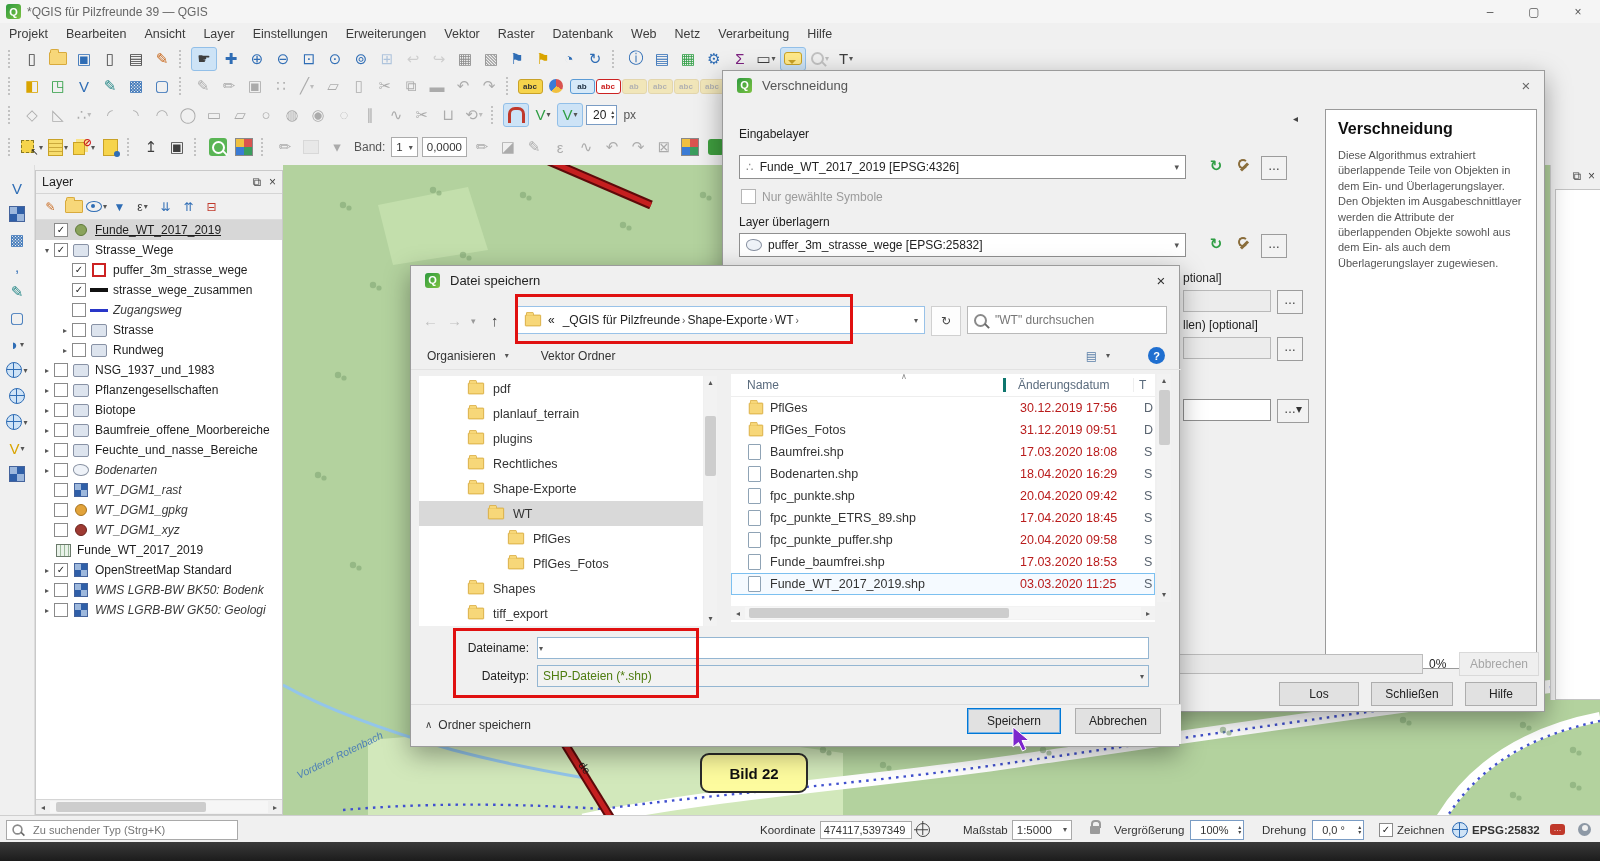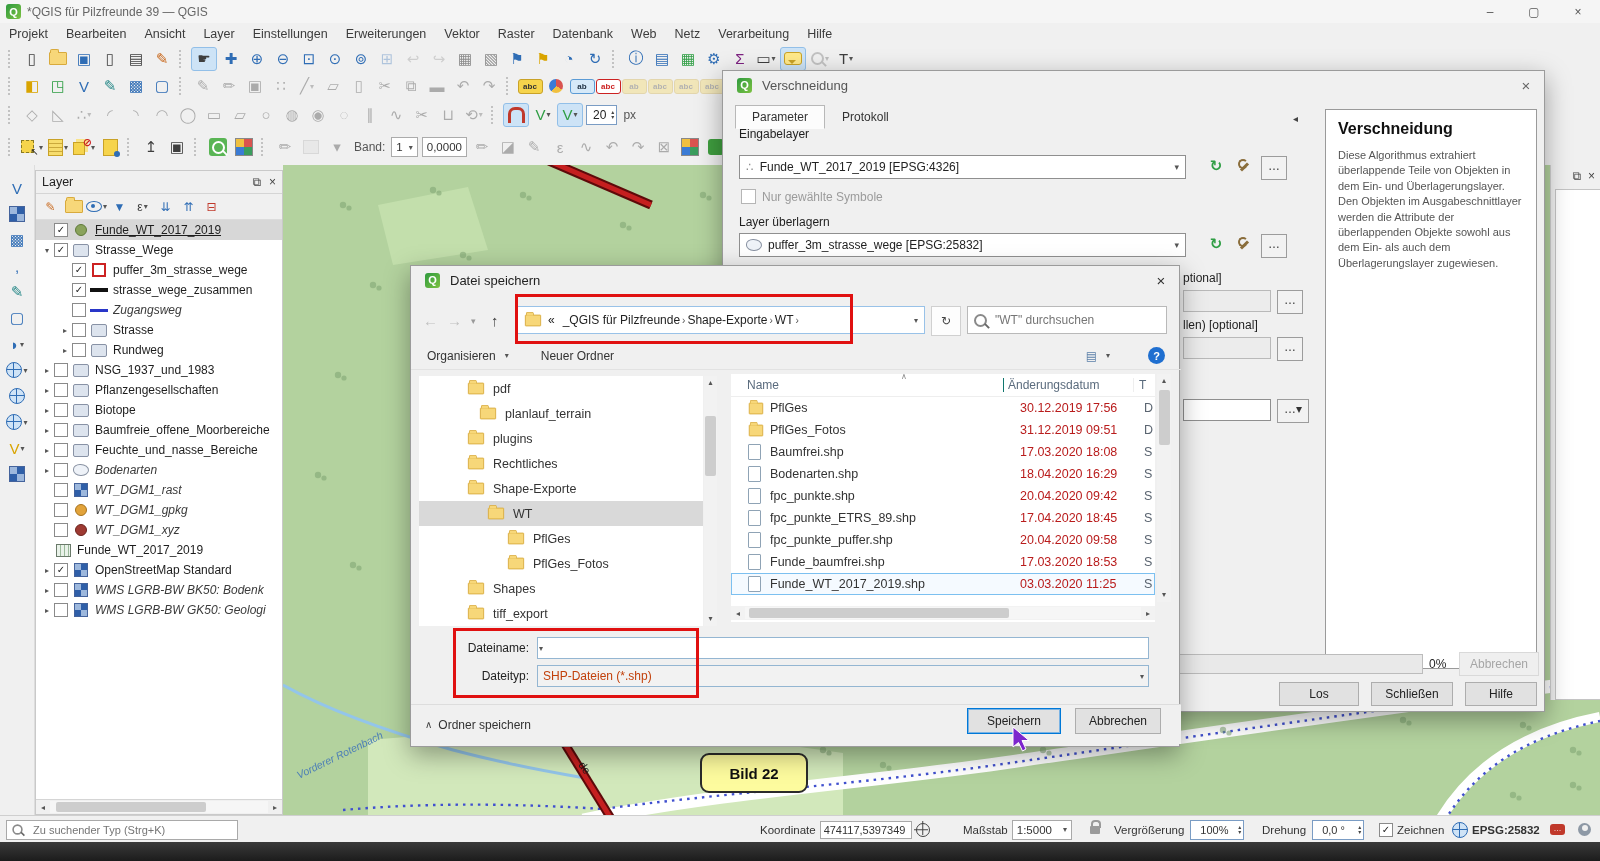--- a/index.html
+++ b/index.html
@@ -150,41 +150,41 @@
   #sv-toolbar{position:absolute;left:0;top:76px;width:770px;height:28px;display:flex;align-items:center;padding:0 16px;gap:8px;box-sizing:border-box;border-bottom:1px solid #e2e2e2;font-size:12px;color:#333;}
   #sv-help{width:17px;height:17px;border-radius:50%;background:#1f6fd0;color:#fff;font-weight:bold;font-size:11px;display:flex;align-items:center;justify-content:center;}
   #sv-tree{position:absolute;left:8px;top:110px;width:284px;height:250px;background:#fff;overflow:hidden;}
   .ft-row{height:25px;display:flex;align-items:center;font-size:12.5px;color:#333;white-space:nowrap;}
   .ft-row.sel{background:#d9d9d9;}
   .ft-row .sh-folder{flex:none;margin-right:8px;}
   #sv-treescroll{position:absolute;left:293px;top:110px;width:13px;height:250px;background:#f2f2f2;}
   #sv-files{position:absolute;left:320px;top:108px;width:424px;height:248px;background:#fff;}
   #sv-fhead{height:22px;display:flex;align-items:center;color:#5a6b7d;font-size:12px;border-bottom:1px solid #eee;position:relative;}
   .fcol-name{width:272px;padding-left:16px;box-sizing:border-box;}
-  .fcol-date{width:130px;border-left:1px solid #0f766e;padding-left:4px;box-sizing:border-box;}
+  .fcol-date{width:130px;border-left:3px solid #0f766e;padding-left:12px;box-sizing:border-box;}
   .fcol-type{flex:1;border-left:1px solid #eee;padding-left:5px;}
   .f-row{height:22px;display:flex;align-items:center;font-size:12.5px;color:#333;box-sizing:border-box;border:1px solid transparent;}
   .f-row.sel{border-color:#7cc0f0;background:#f5faff;}
   .f-row .ic{width:16px;margin:0 6px 0 16px;display:flex;}
   .f-row .nm{width:244px;overflow:hidden;white-space:nowrap;}
   .f-row .dt{width:124px;color:#b91c1c;padding-left:6px;}
   .f-row .tp{flex:1;color:#5a6470;overflow:hidden;}
   .sh-file{width:11px;height:14px;background:#fff;border:1px solid #8fa3b5;border-radius:1px;}
   .sh-folder.small{transform:scale(.9);}
   #sv-vscroll{position:absolute;left:746px;top:108px;width:14px;height:228px;background:#f2f2f2;}
   #sv-hscroll{position:absolute;left:320px;top:340px;width:424px;height:14px;background:#f2f2f2;display:flex;align-items:center;}
   .vscr-btn{height:14px;line-height:14px;text-align:center;font-size:8px;color:#555;}
   #sv-fnrow,#sv-ftrow{position:absolute;left:0;width:770px;height:24px;display:flex;align-items:center;}
   #sv-fnrow{top:370px;}#sv-ftrow{top:398px;}
   .sv-lbl{width:126px;text-align:right;padding-right:8px;font-size:12px;color:#222;box-sizing:border-box;}
   .sv-fieldwrap{width:612px;height:22px;border:1px solid #94b6d2;background:#fff;display:flex;align-items:center;box-sizing:border-box;}
   .sv-fieldwrap input{flex:1;border:none;outline:none;font-size:12px;font-family:inherit;color:#222;padding:0 5px;background:none;}
   .sv-fieldwrap .dd{margin-right:4px;}
   #sv-ftrow .sv-fieldwrap{background:#f2f2f2;}
-  #sv-ftrow .val{flex:1;padding:0 5px;font-size:12px;color:#c2410c;}
+  #sv-ftrow .val{flex:1;padding:0 5px;font-size:12px;color:#4d7c0f;}
   #sv-footer{position:absolute;left:0;top:438px;width:770px;height:40px;background:#f0f0f0;border-top:1px solid #ddd;display:flex;align-items:center;padding:0 14px;box-sizing:border-box;font-size:12px;color:#333;}
   #btn-speichern{left:556px;top:442px;width:94px;height:26px;border:1px solid #0078d7;box-shadow:inset 0 0 0 1px #7ab3e4;}
   #btn-abbrechen2{left:664px;top:442px;width:86px;height:26px;}
   .redbox{position:absolute;border:3px solid #e01010;z-index:30;pointer-events:none;}
   #cursor{position:absolute;left:1012px;top:727px;z-index:60;pointer-events:none;}
   svg text{font-family:"Liberation Sans","DejaVu Sans",sans-serif;}
 </style>
 </head>
 <body>
 
@@ -908,24 +908,20 @@
     </div>
     <div class="bd"></div>
   </div>
 
   <div id="dlg-versch" class="dialog">
     <div class="dlg-title">
       <span class="qlogo">Q</span>
       <span class="t">Verschneidung</span>
       <span class="dlg-close">×</span>
     </div>
-    <div class="tabs">
-      <span class="tab active">Parameter</span>
-      <span class="tab">Protokoll</span>
-    </div>
     <span class="vlabel" style="left:16px;top:56px;">Eingabelayer</span>
     <div class="vcombo" style="left:16px;top:84px;width:447px;">
       <span class="c-grey">∴</span>
       <span>Funde_WT_2017_2019 [EPSG:4326]</span>
       <span class="dd">▾</span>
     </div>
     <span class="ticon" style="position:absolute;left:480px;top:84px;">
         <span class="g c-green" style="font-weight:bold;">↻</span>
       </span>
     <span class="ticon" style="position:absolute;left:508px;top:84px;">
@@ -991,31 +987,31 @@
       <span class="dd" style="margin-left:auto;">▾</span>
     </div>
     <div id="sv-refresh">↻</div>
     <div id="sv-search">
       <span class="sh-mag" style="border-color:#8a8a8a;"></span>
       <input placeholder="&quot;WT&quot; durchsuchen" style="">
     </div>
     <div id="sv-toolbar">
       <span>Organisieren</span>
       <span class="dd">▾</span>
-      <span style="margin-left:24px;">Neuer Ordner</span>
+      <span style="margin-left:24px;">Vektor Ordner</span>
       <span style="margin-left:auto;color:#5a7fa8;">▤</span>
       <span class="dd">▾</span>
       <span id="sv-help" style="margin-left:30px;">?</span>
     </div>
     <div id="sv-tree">
         <div class="ft-row" style="padding-left: 48px;">
           <span class="sh-folder small"></span>
           <span>pdf</span>
         </div>
-        <div class="ft-row" style="padding-left: 48px; margin-left: 12px;">
+        <div class="ft-row" style="padding-left: 48px;">
           <span class="sh-folder small"></span>
           <span>planlauf_terrain</span>
         </div>
         <div class="ft-row" style="padding-left: 48px;">
           <span class="sh-folder small"></span>
           <span>plugins</span>
         </div>
         <div class="ft-row" style="padding-left: 48px;">
           <span class="sh-folder small"></span>
           <span>Rechtliches</span>

